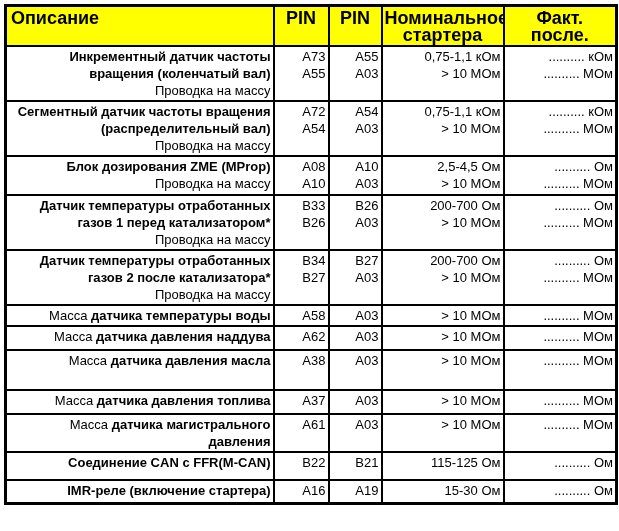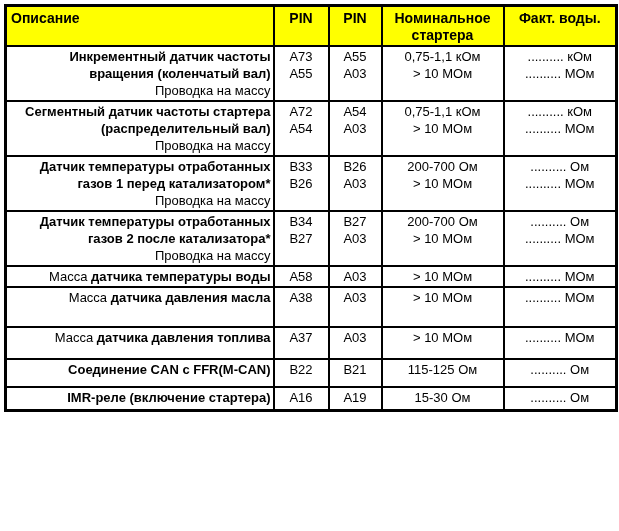--- a/index.html
+++ b/index.html
@@ -29,33 +29,33 @@
     border: 2px solid #000000;
     vertical-align: top;
     padding: 1px 2px;
     overflow: hidden;
   }
   th {
     background: #FFFF00;
     font-weight: bold;
     text-align: center;
     padding-top: 3px !important;
-    font-size: 14px;
+    font-size: 18px;
   }
   th.desc-h {
     text-align: left;
     padding-left: 4px !important;
   }
   td.desc {
     text-align: right;
     padding-left: 4px !important;
     font-weight: bold;
   }
   .reg { font-weight: normal; }
-  .c { text-align: center; }
+  .c { text-align: right; }
   .pre { white-space: pre-line; }
   sup.rsign {
     font-size: 9px;
     line-height: 0;
   }
   .note { font-weight: normal; }
 </style>
 </head>
 <body>
 
@@ -67,47 +67,58 @@
     <col style="width:53px">
     <col style="width:122px">
     <col style="width:113px">
   </colgroup>
   <tbody>
         <tr style="height:36px">
     <th class="desc-h">Описание</th>
     <th>PIN</th>
     <th>PIN</th>
     <th>Номинальное стартера</th>
-    <th>Факт. воды.</th>
+    <th>Факт. после.</th>
   </tr>
 
   <tr style="height:53px">
     <td class="desc"><span class="reg"></span><span>Инкрементный датчик частоты вращения (коленчатый вал)</span><sup class="rsign"></sup><span class="reg"></span><div class="note">Проводка на массу</div></td>
     <td class="c pre">A73
 A55</td>
     <td class="c pre">A55
 A03</td>
     <td class="c pre">0,75-1,1 кОм
 &gt; 10 МОм</td>
     <td class="c pre">.......... кОм
 .......... МОм</td>
   </tr>
 
   <tr style="height:53px">
-    <td class="desc"><span class="reg"></span><span>Сегментный датчик частоты стартера (распределительный вал)</span><sup class="rsign"></sup><span class="reg"></span><div class="note">Проводка на массу</div></td>
+    <td class="desc"><span class="reg"></span><span>Сегментный датчик частоты вращения (распределительный вал)</span><sup class="rsign"></sup><span class="reg"></span><div class="note">Проводка на массу</div></td>
     <td class="c pre">A72
 A54</td>
     <td class="c pre">A54
 A03</td>
     <td class="c pre">0,75-1,1 кОм
 &gt; 10 МОм</td>
     <td class="c pre">.......... кОм
 .......... МОм</td>
   </tr>
 
+  <tr style="height:39px">
+    <td class="desc"><span class="reg"></span><span>Блок дозирования ZME (MProp)</span><sup class="rsign"></sup><span class="reg"></span><div class="note">Проводка на массу</div></td>
+    <td class="c pre">A08
+A10</td>
+    <td class="c pre">A10
+A03</td>
+    <td class="c pre">2,5-4,5 Ом
+&gt; 10 МОм</td>
+    <td class="c pre">.......... Ом
+.......... МОм</td>
+  </tr>
 
   <tr style="height:55px">
     <td class="desc"><span class="reg"></span><span>Датчик температуры отработанных газов 1 перед катализатором*</span><sup class="rsign"></sup><span class="reg"></span><div class="note">Проводка на массу</div></td>
     <td class="c pre">B33
 B26</td>
     <td class="c pre">B26
 A03</td>
     <td class="c pre">200-700 Ом
 &gt; 10 МОм</td>
     <td class="c pre">.......... Ом
@@ -127,37 +138,51 @@
   </tr>
 
   <tr style="height:14px">
     <td class="desc"><span class="reg">Масса </span><span>датчика температуры воды</span><sup class="rsign"></sup><span class="reg"></span><div class="note"></div></td>
     <td class="c pre">A58</td>
     <td class="c pre">A03</td>
     <td class="c pre">&gt; 10 МОм</td>
     <td class="c pre">.......... МОм</td>
   </tr>
 
+  <tr style="height:24px">
+    <td class="desc"><span class="reg">Масса </span><span>датчика давления наддува</span><sup class="rsign"></sup><span class="reg"></span><div class="note"></div></td>
+    <td class="c pre">A62</td>
+    <td class="c pre">A03</td>
+    <td class="c pre">&gt; 10 МОм</td>
+    <td class="c pre">.......... МОм</td>
+  </tr>
 
   <tr style="height:40px">
     <td class="desc"><span class="reg">Масса </span><span>датчика давления масла</span><sup class="rsign"></sup><span class="reg"></span><div class="note"></div></td>
     <td class="c pre">A38</td>
     <td class="c pre">A03</td>
     <td class="c pre">&gt; 10 МОм</td>
     <td class="c pre">.......... МОм</td>
   </tr>
 
-  <tr style="height:32px">
+  <tr style="height:24px">
     <td class="desc"><span class="reg">Масса </span><span>датчика давления топлива</span><sup class="rsign"></sup><span class="reg"></span><div class="note"></div></td>
     <td class="c pre">A37</td>
     <td class="c pre">A03</td>
     <td class="c pre">&gt; 10 МОм</td>
     <td class="c pre">.......... МОм</td>
   </tr>
 
+  <tr style="height:38px">
+    <td class="desc"><span class="reg">Масса </span><span>датчика магистрального давления</span><sup class="rsign"></sup><span class="reg"></span><div class="note"></div></td>
+    <td class="c pre">A61</td>
+    <td class="c pre">A03</td>
+    <td class="c pre">&gt; 10 МОм</td>
+    <td class="c pre">.......... МОм</td>
+  </tr>
 
   <tr style="height:28px">
     <td class="desc"><span class="reg"></span><span>Соединение CAN с FFR(M-CAN)</span><sup class="rsign"></sup><span class="reg"></span><div class="note"></div></td>
     <td class="c pre">B22</td>
     <td class="c pre">B21</td>
     <td class="c pre">115-125 Ом</td>
     <td class="c pre">.......... Ом</td>
   </tr>
 
 

